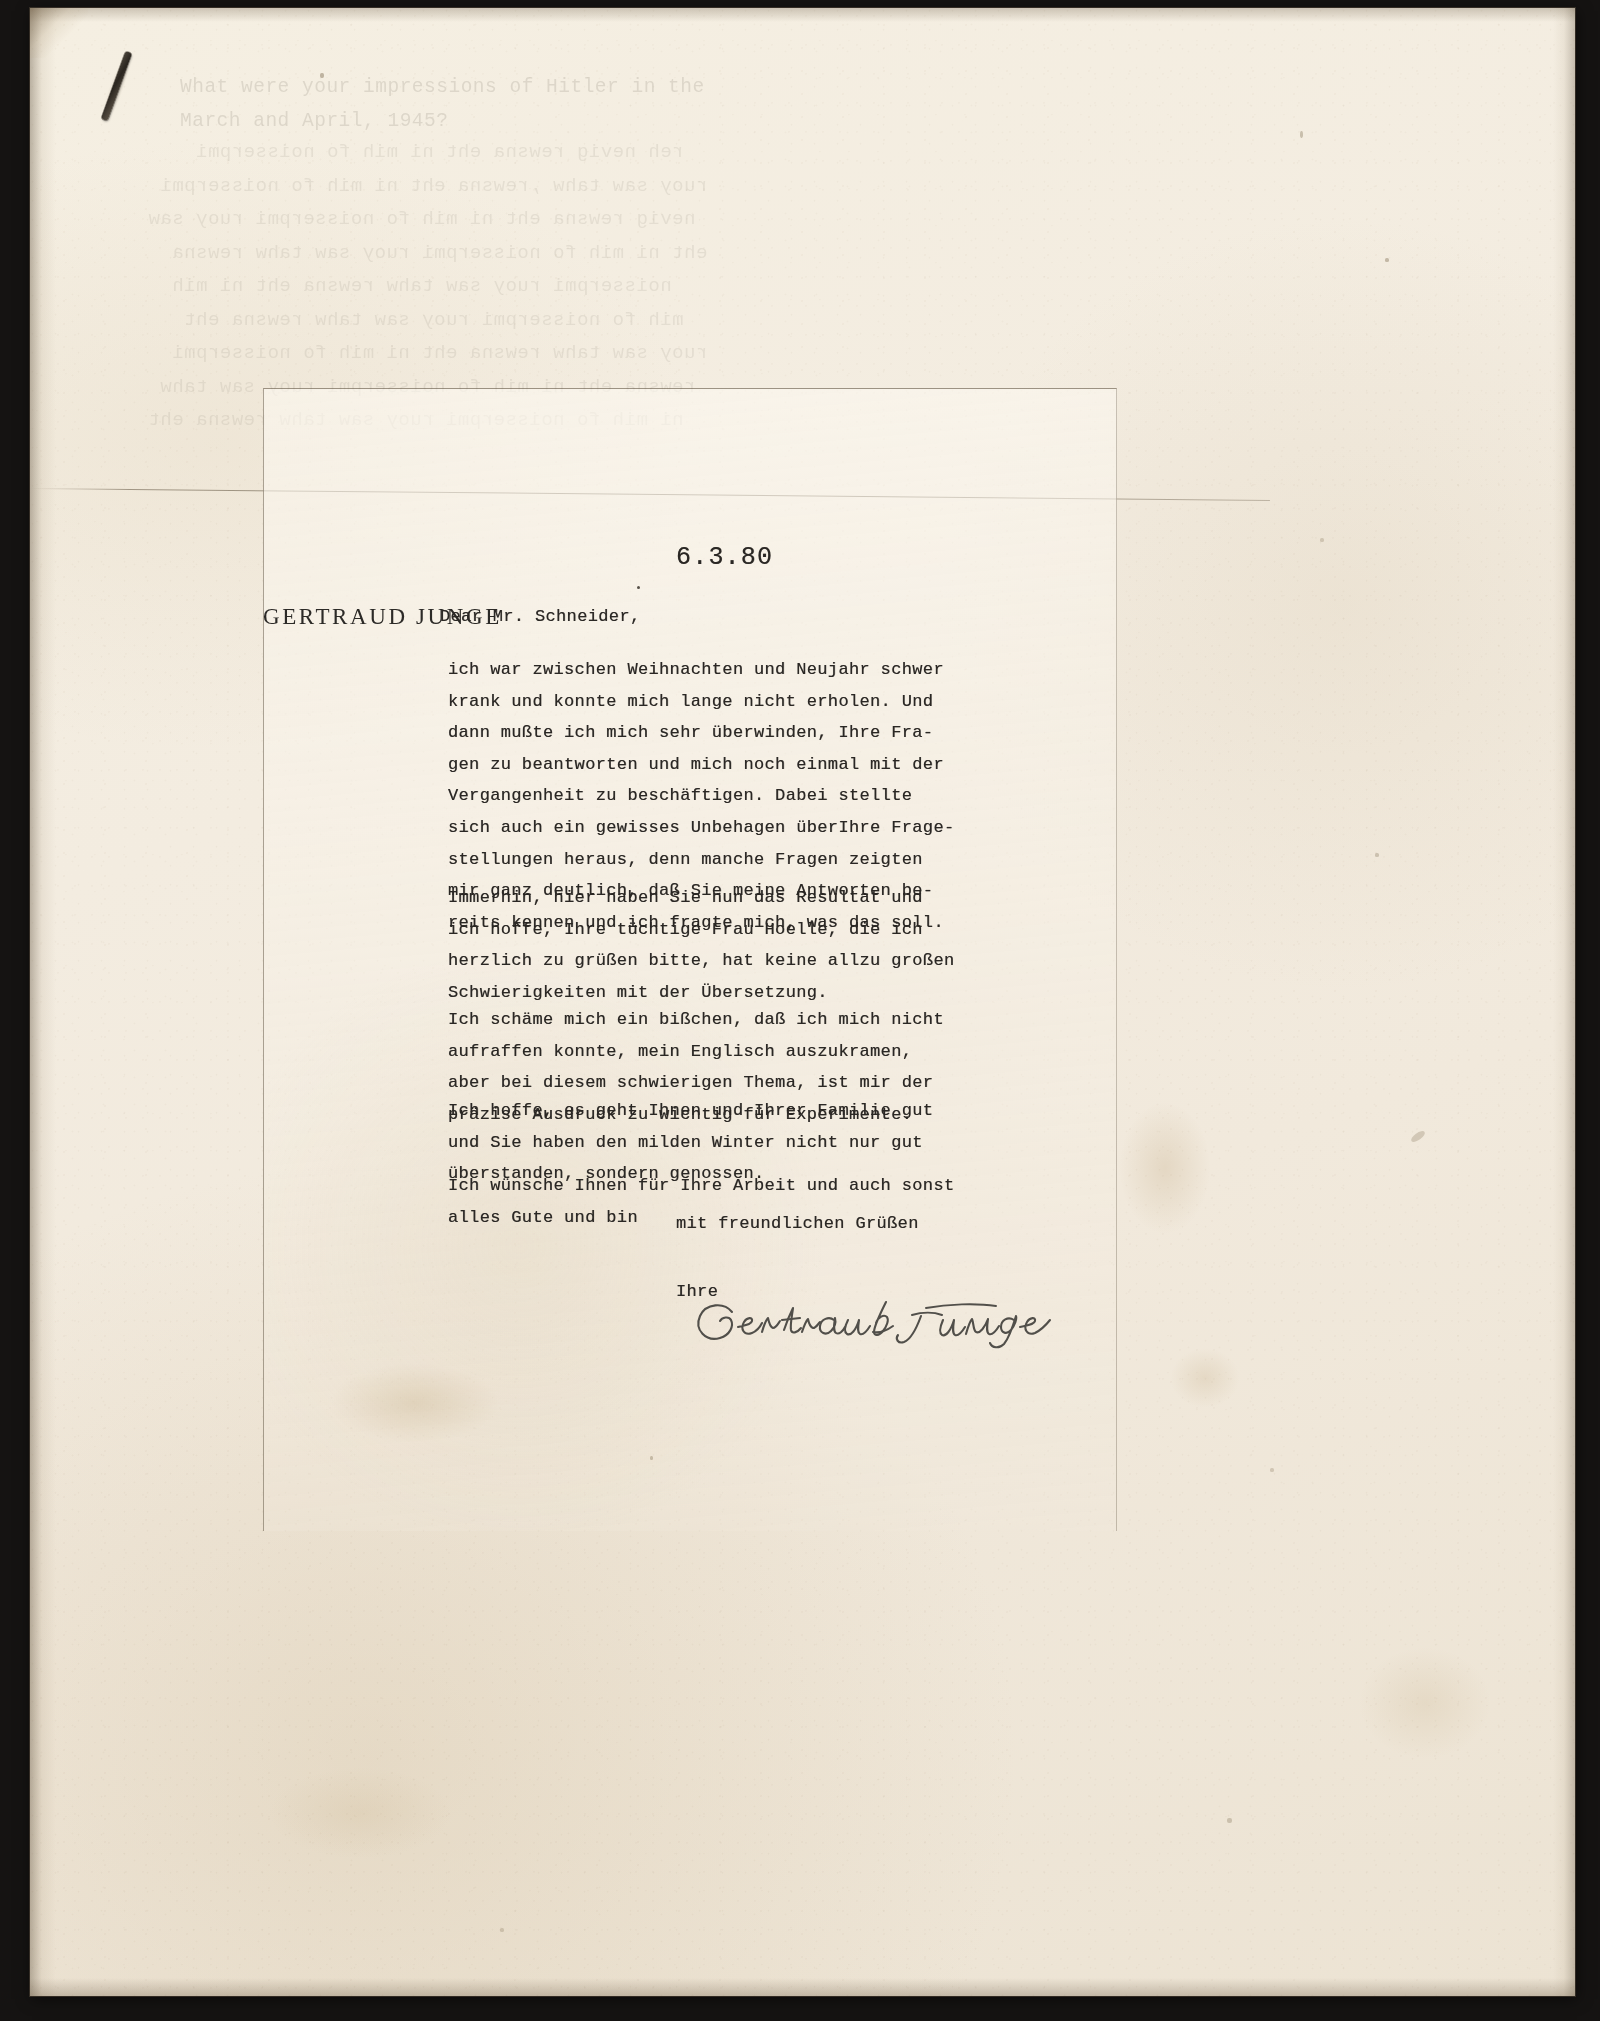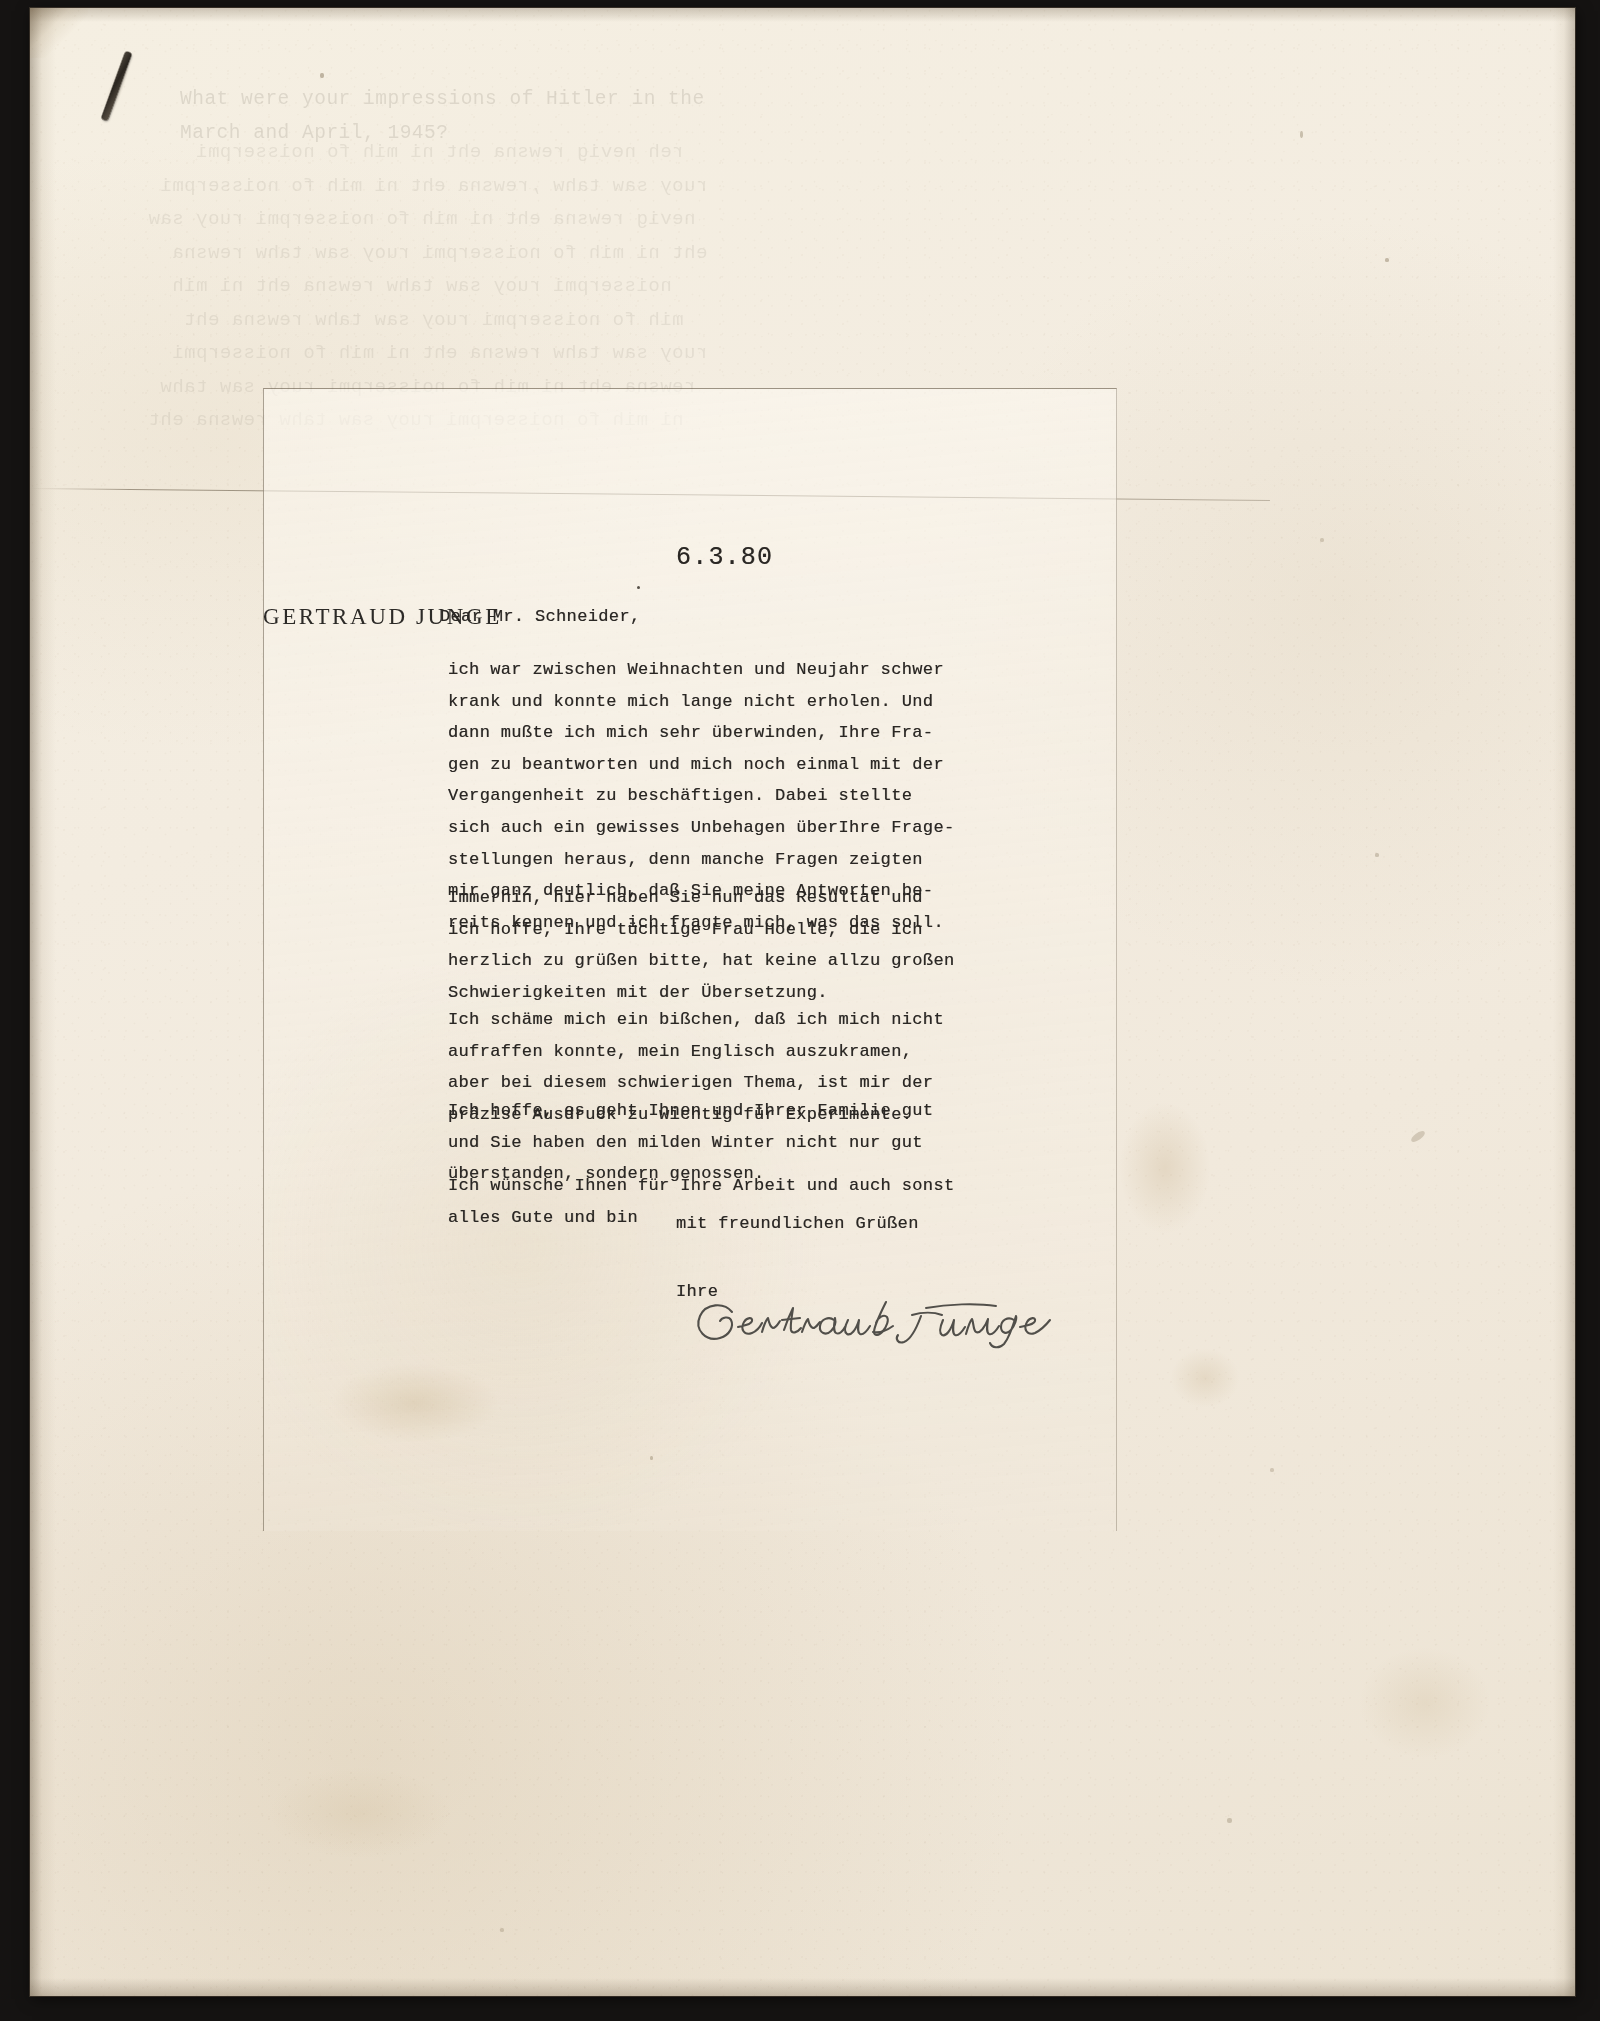--- a/index.html
+++ b/index.html
@@ -122,21 +122,20 @@
     letter-spacing: 0.5px;
     white-space: pre;
     pointer-events: none;
     filter: blur(0.7px);
   }
   #ghost-top {
     left: 150px;
     top: 62px;
     font-size: 19.5px;
     line-height: 34px;
-    margin-top: 12px;
   }
   #ghost-body {
     left: 118px;
     top: 128px;
     font-size: 19px;
     line-height: 33.5px;
     opacity: 0.15;
     transform: scaleX(-1);
   }
 

